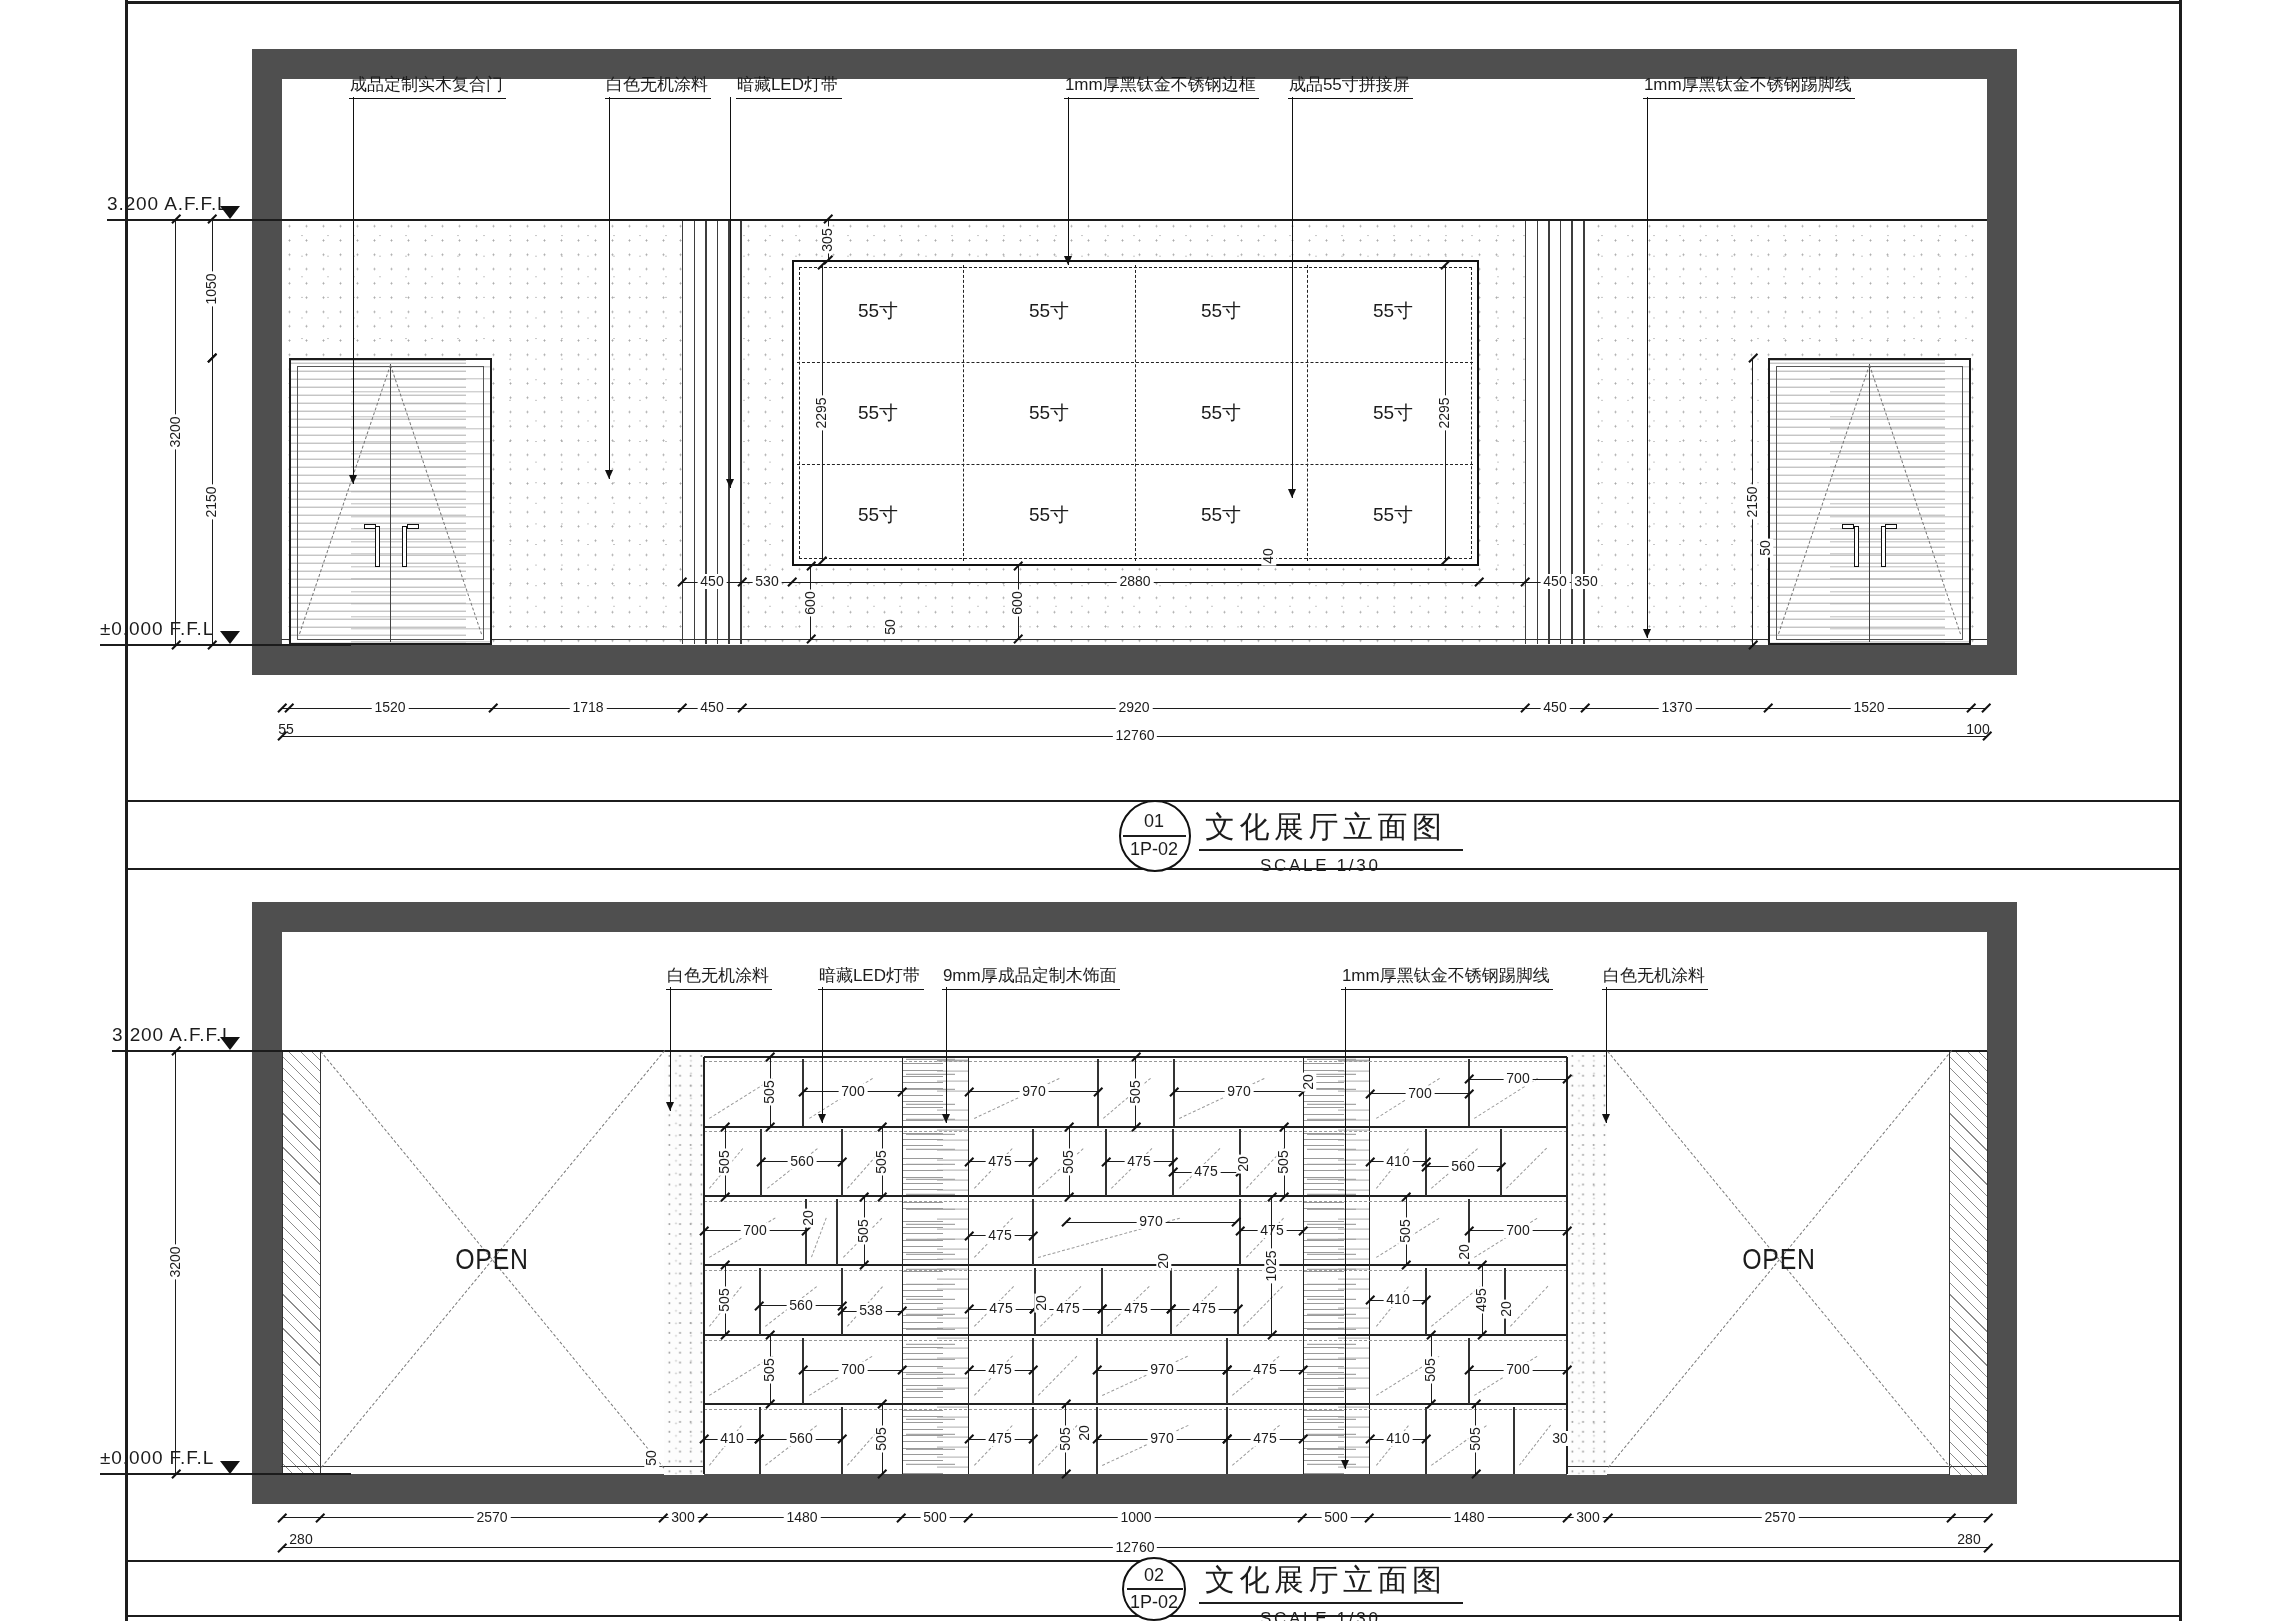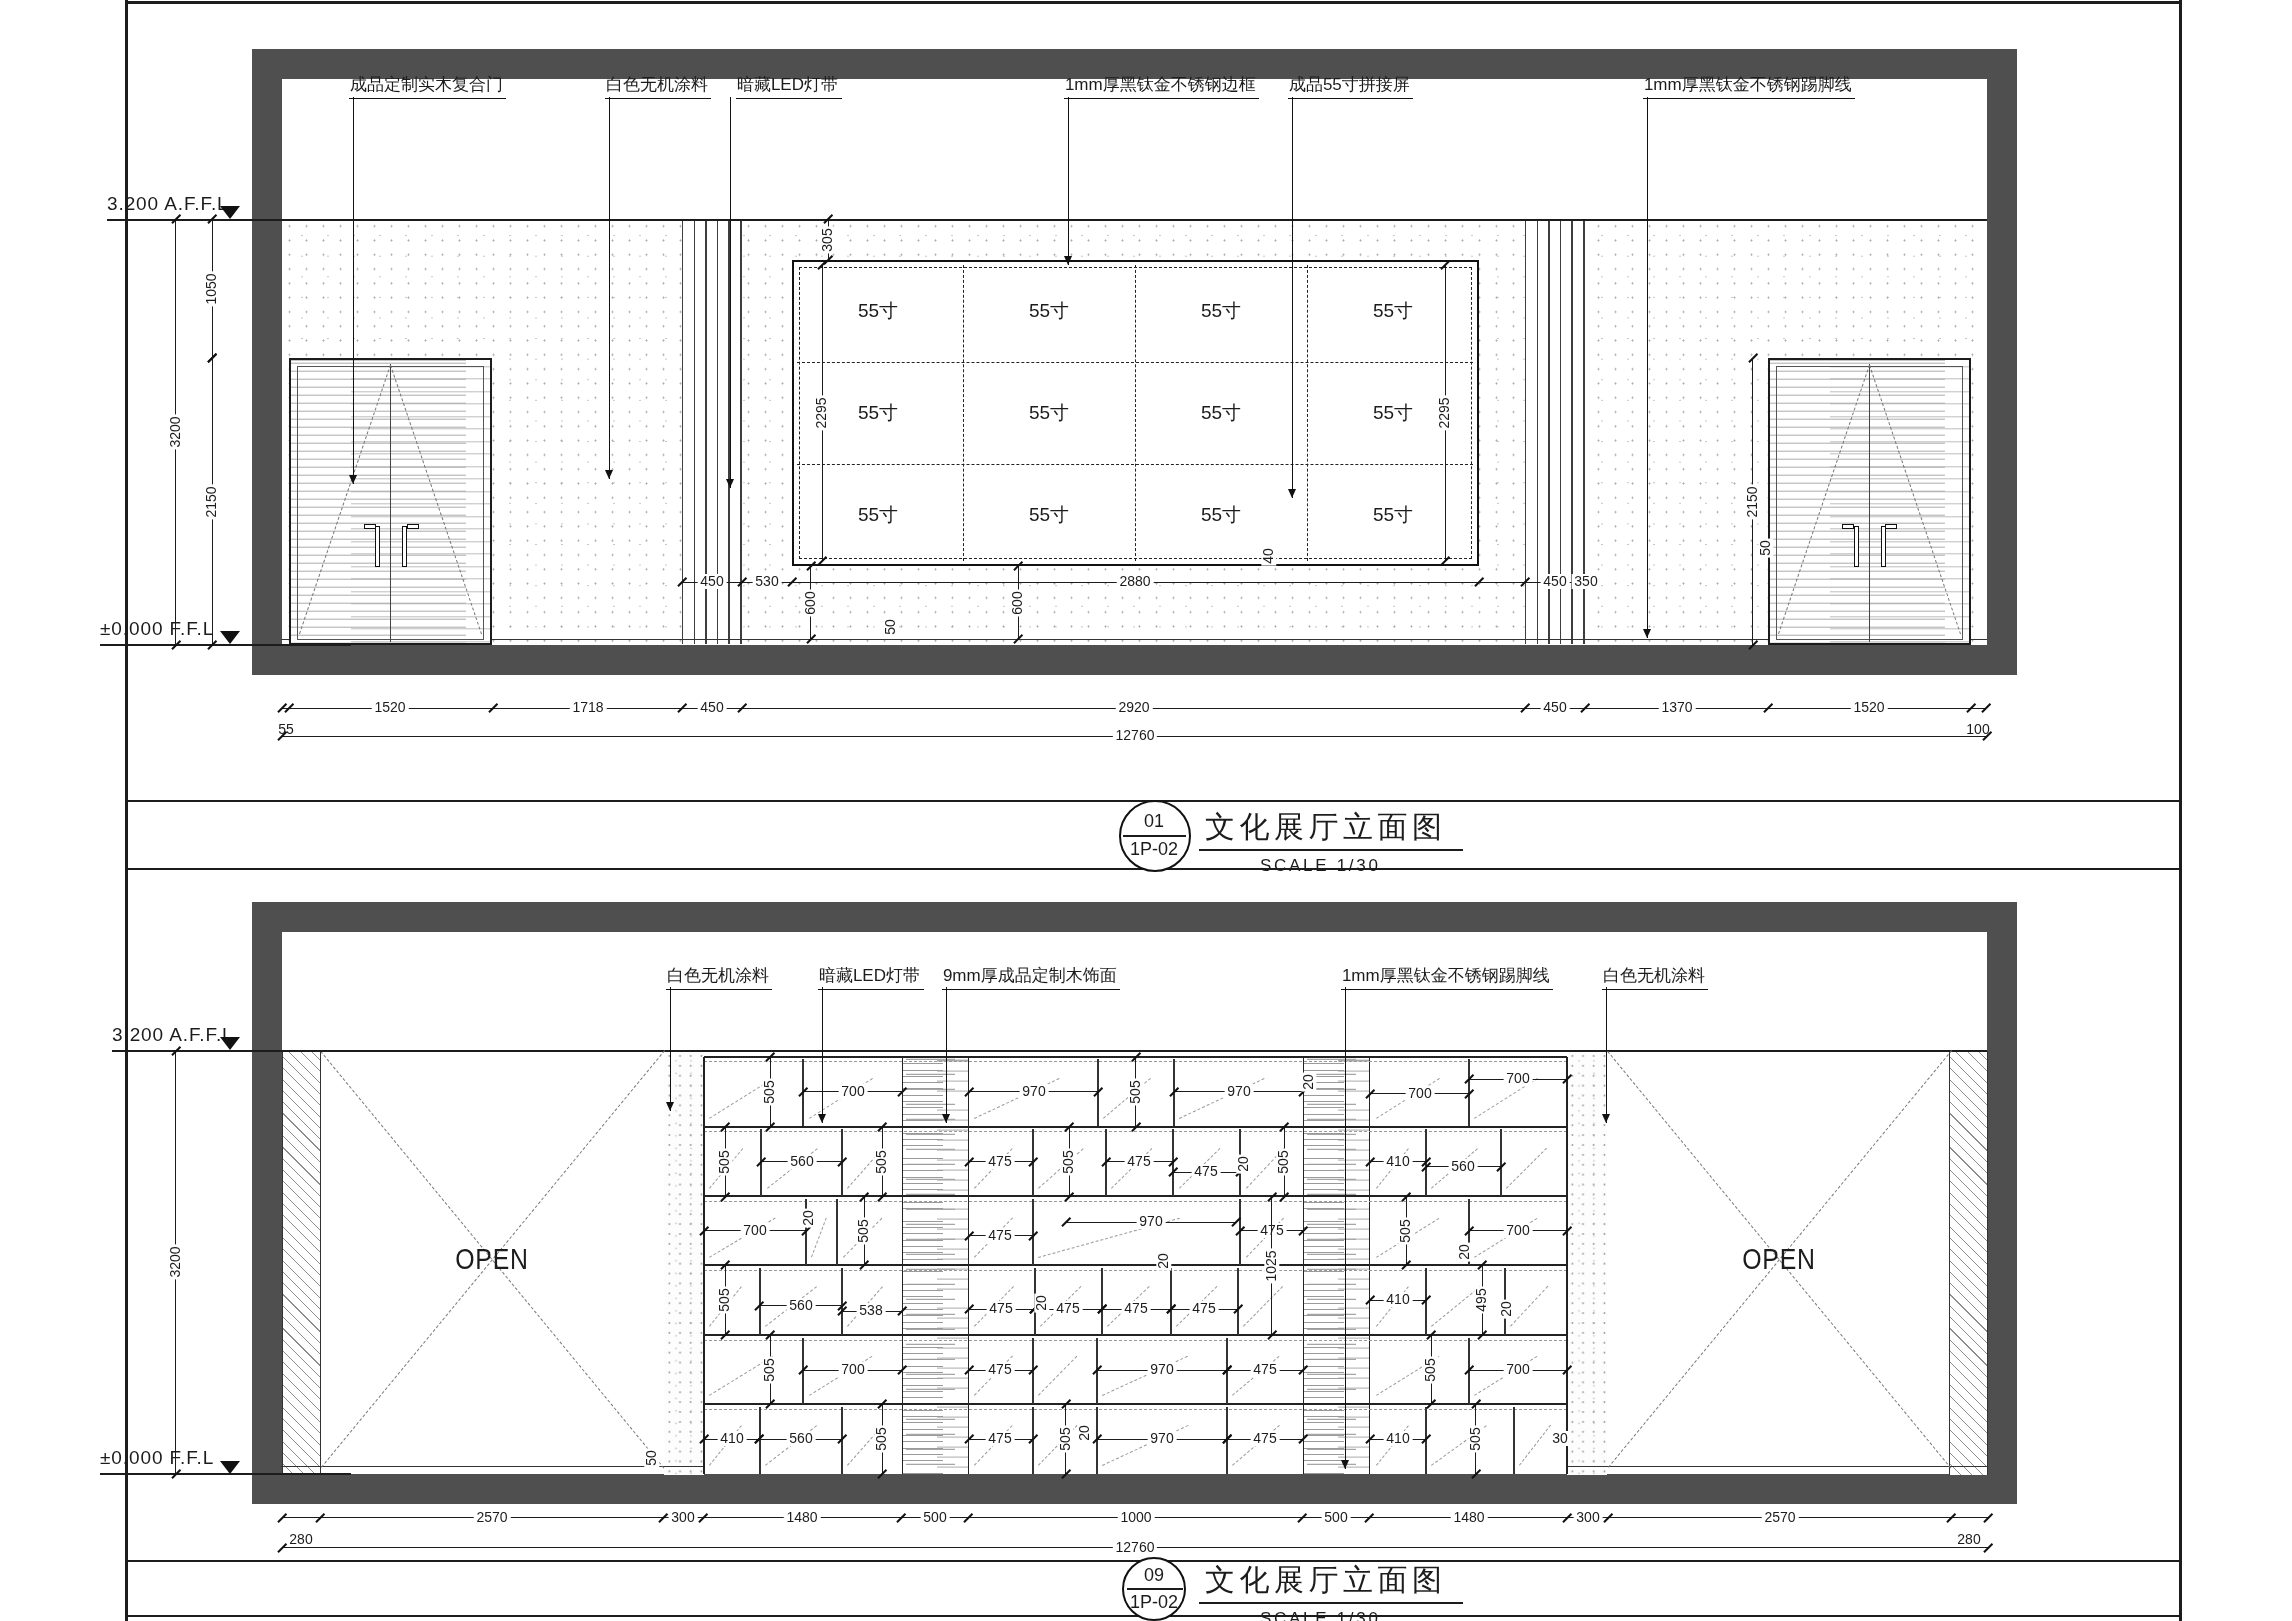--- a/index.html
+++ b/index.html
@@ -586,19 +586,19 @@
     <div class="dimlab" style="left: 1560px; top: 1439px;">30</div>
     <div style="left: 1119px; top: 800px; width: 72px; height: 72px; border: 2.2px solid rgb(17, 17, 17); border-radius: 50%; background: rgb(255, 255, 255);"></div>
     <div style="left: 1123px; top: 835px; width: 63px; height: 1.8px; background: rgb(28, 28, 28);"></div>
     <div class="circnum" style="left: 1154px; top: 811px;">01</div>
     <div class="circnum" style="left: 1154px; top: 839px;">1P-02</div>
     <div class="ttl" style="left: 1205px; top: 807px;">文化展厅立面图</div>
     <div style="left: 1199px; top: 849px; width: 264px; height: 1.8px; background: rgb(28, 28, 28);"></div>
     <div class="scl" style="left: 1260px; top: 856px;">SCALE 1/30</div>
     <div style="left: 1122px; top: 1557px; width: 64px; height: 64px; border: 2.2px solid rgb(17, 17, 17); border-radius: 50%; background: rgb(255, 255, 255);"></div>
     <div style="left: 1127px; top: 1588px; width: 56px; height: 1.8px; background: rgb(28, 28, 28);"></div>
-    <div class="circnum" style="left: 1154px; top: 1565px;">09</div>
+    <div class="circnum" style="left: 1154px; top: 1565px;">02</div>
     <div class="circnum" style="left: 1154px; top: 1592px;">1P-02</div>
     <div class="ttl" style="left: 1205px; top: 1560px;">文化展厅立面图</div>
     <div style="left: 1199px; top: 1602px; width: 264px; height: 1.8px; background: rgb(28, 28, 28);"></div>
     <div class="scl" style="left: 1260px; top: 1609px;">SCALE 1/30</div>
   </div>
 
 
 </body></html>

